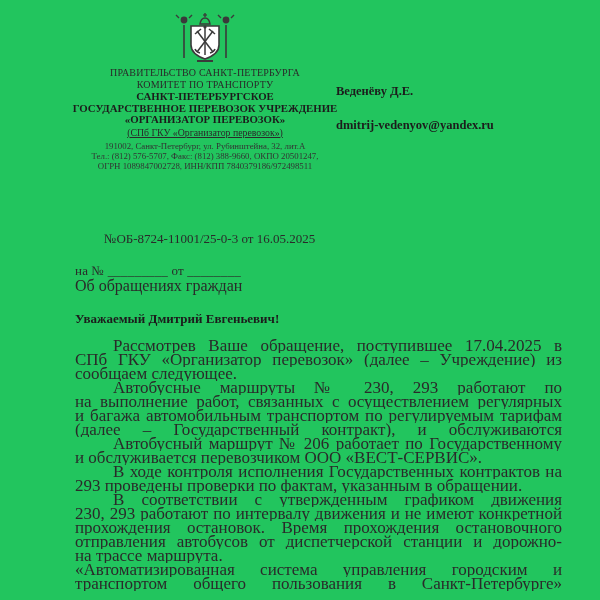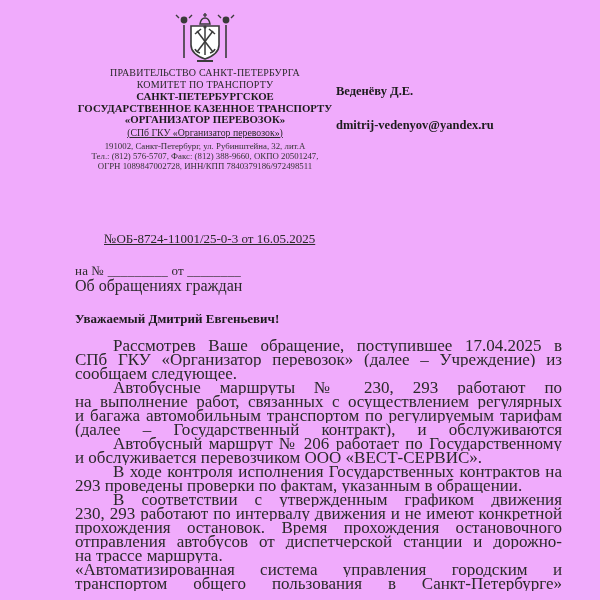--- a/index.html
+++ b/index.html
@@ -1,36 +1,36 @@
 <!DOCTYPE html>
 <html><head>
 <meta charset="utf-8">
 <style>
   html,body { margin:0; padding:0; background:#e8e8e8; }
   .page {
     position:relative; width:600px; height:600px; margin:0 auto;
-    background:#f0abfc; overflow:hidden;
+    background:#22c55e; overflow:hidden;
     font-family:"Liberation Serif", serif; color:#2a2a2a;
   }
   
   .letterhead {
     position:absolute; left:52px; top:12px; width:306px; text-align:center;
   }
   .crest { display:block; margin:0 auto 3px auto; }
   .lh-gov   { font-size:10px;  line-height:11.5px; letter-spacing:.2px; }
   .lh-org   { font-size:10.8px; line-height:11.5px; font-weight:bold; color:#1c1c1c; }
   .lh-org-first { margin-top:1px; }
   .lh-short { font-size:9.8px; line-height:12px; margin-top:1px;text-decoration:underline; }
   .lh-small { font-size:8.8px; line-height:10px; color:#333; }
   .lh-small-first { margin-top:2px; }
   
   .recipient-name  { position:absolute; left:336px; top:84px;  font-weight:bold; font-size:12.5px; color:#1c1c1c; }
   .recipient-email { position:absolute; left:336px; top:118px; font-weight:bold; font-size:12.5px; color:#1c1c1c; }
   
-  .doc-number { position:absolute; left:104px; top:231px; font-size:13px;text-decoration:underline; }
+  .doc-number { position:absolute; left:104px; top:231px; font-size:13px; }
   .reply-line { position:absolute; left:75px;  top:263px; font-size:13px; letter-spacing:.2px; }
   .subject    { position:absolute; left:75px;  top:277px; font-size:16px; }
   
   .salutation {
     position:absolute; left:75px; top:311px; width:487px;
     text-align:left; font-weight:bold; font-size:13px; color:#1c1c1c;
   }
   .body-block { position:absolute; left:75px; top:339px; width:487px; }
   .bline {
     font-size:17px; height:14px; line-height:14px;
@@ -70,21 +70,21 @@
         <path d="M26 41 q-4 -1 -5 -4"></path>
         <line x1="31" y1="16" x2="31" y2="43"></line>
       </g>
       <circle cx="31" cy="15" r="1.6" fill="#3a3a3a"></circle>
 
       <path d="M23 49 h16" stroke="#3a3a3a" stroke-width="2"></path>
     </svg>
     <div class="lh-gov">ПРАВИТЕЛЬСТВО САНКТ-ПЕТЕРБУРГА</div>
     <div class="lh-gov">КОМИТЕТ ПО ТРАНСПОРТУ</div>
     <div class="lh-org lh-org-first">САНКТ-ПЕТЕРБУРГСКОЕ</div>
-    <div class="lh-org">ГОСУДАРСТВЕННОЕ КАЗЕННОЕ ТРАНСПОРТУ</div>
+    <div class="lh-org">ГОСУДАРСТВЕННОЕ ПЕРЕВОЗОК УЧРЕЖДЕНИЕ</div>
     <div class="lh-org">«ОРГАНИЗАТОР ПЕРЕВОЗОК»</div>
     <div class="lh-short">(СПб ГКУ «Организатор перевозок»)</div>
     <div class="lh-small lh-small-first">191002, Санкт-Петербург, ул. Рубинштейна, 32, лит.А</div>
     <div class="lh-small">Тел.: (812) 576-5707, Факс: (812) 388-9660, ОКПО 20501247,</div>
     <div class="lh-small">ОГРН 1089847002728, ИНН/КПП 7840379186/972498511</div>
   </div>
 
   <div class="recipient-name">Веденёву Д.Е.</div>
   <div class="recipient-email">dmitrij-vedenyov@yandex.ru</div>
 

